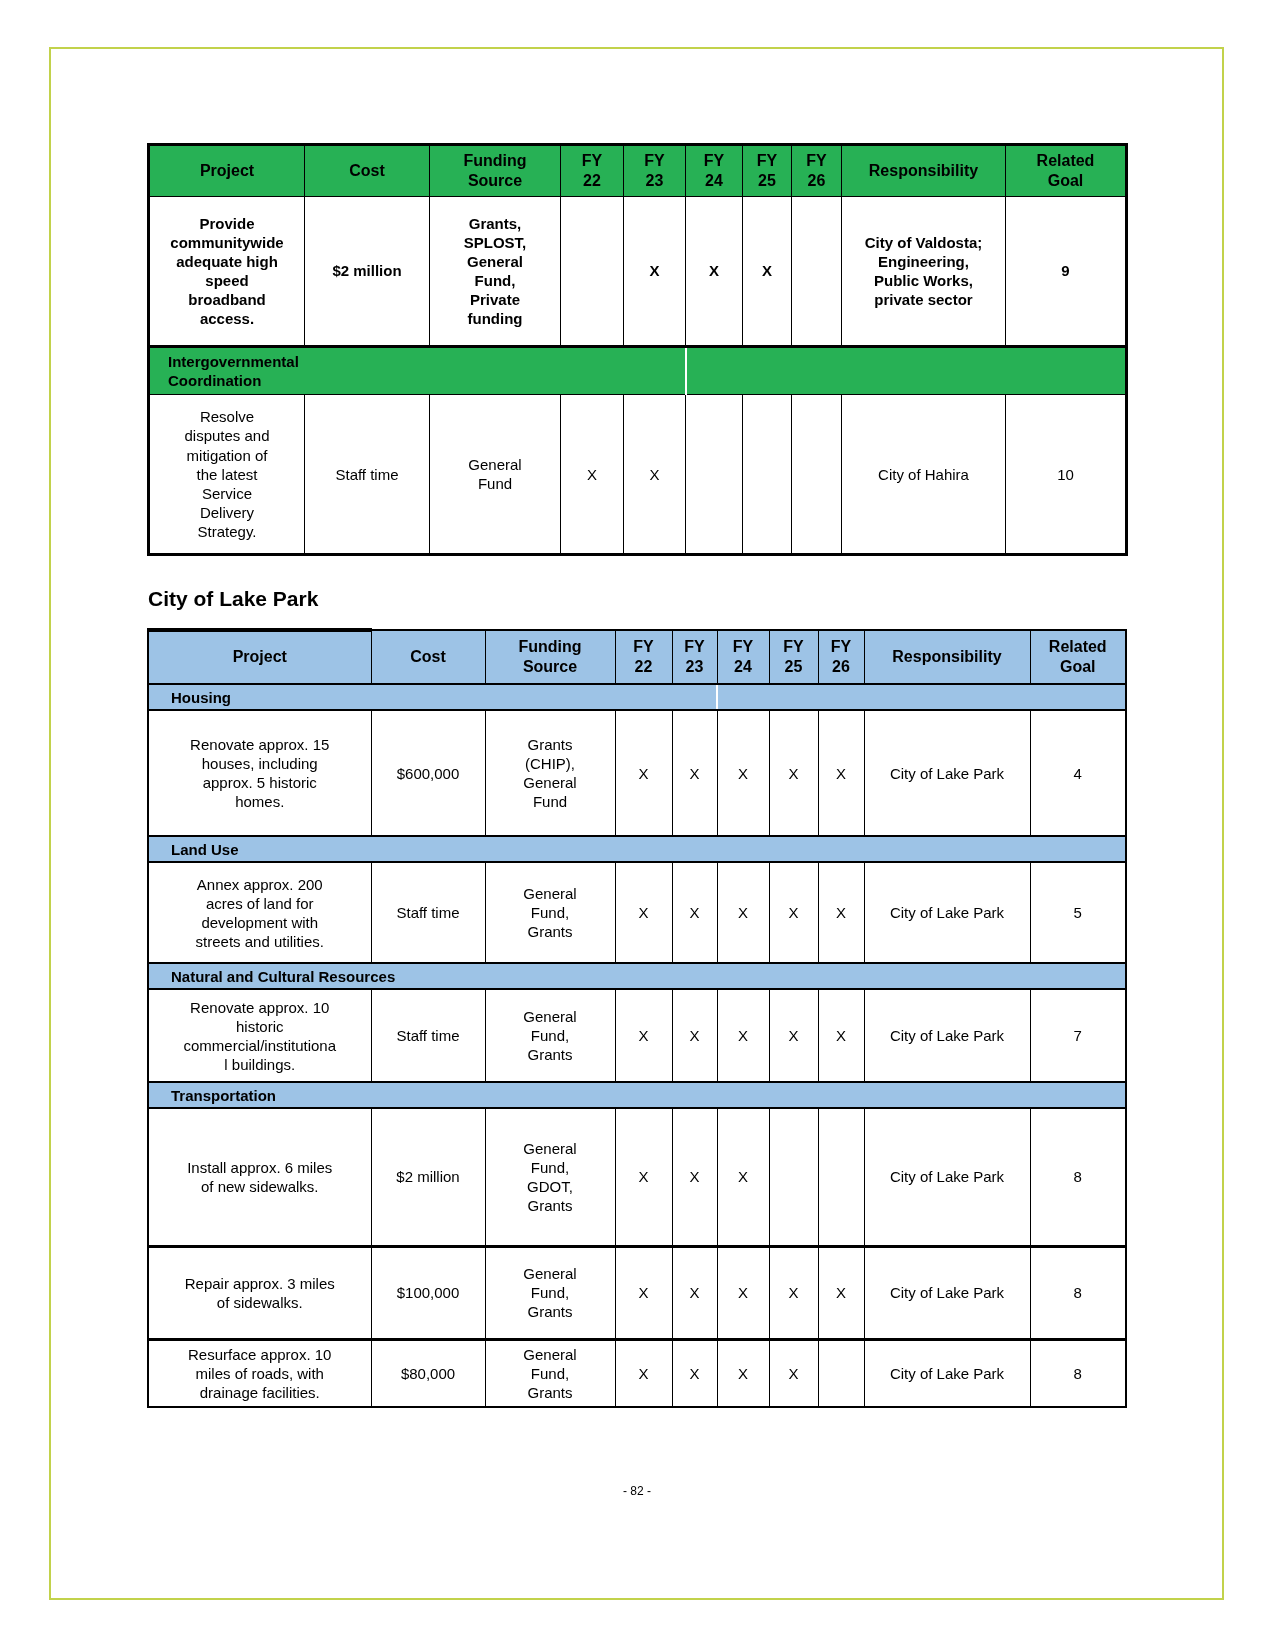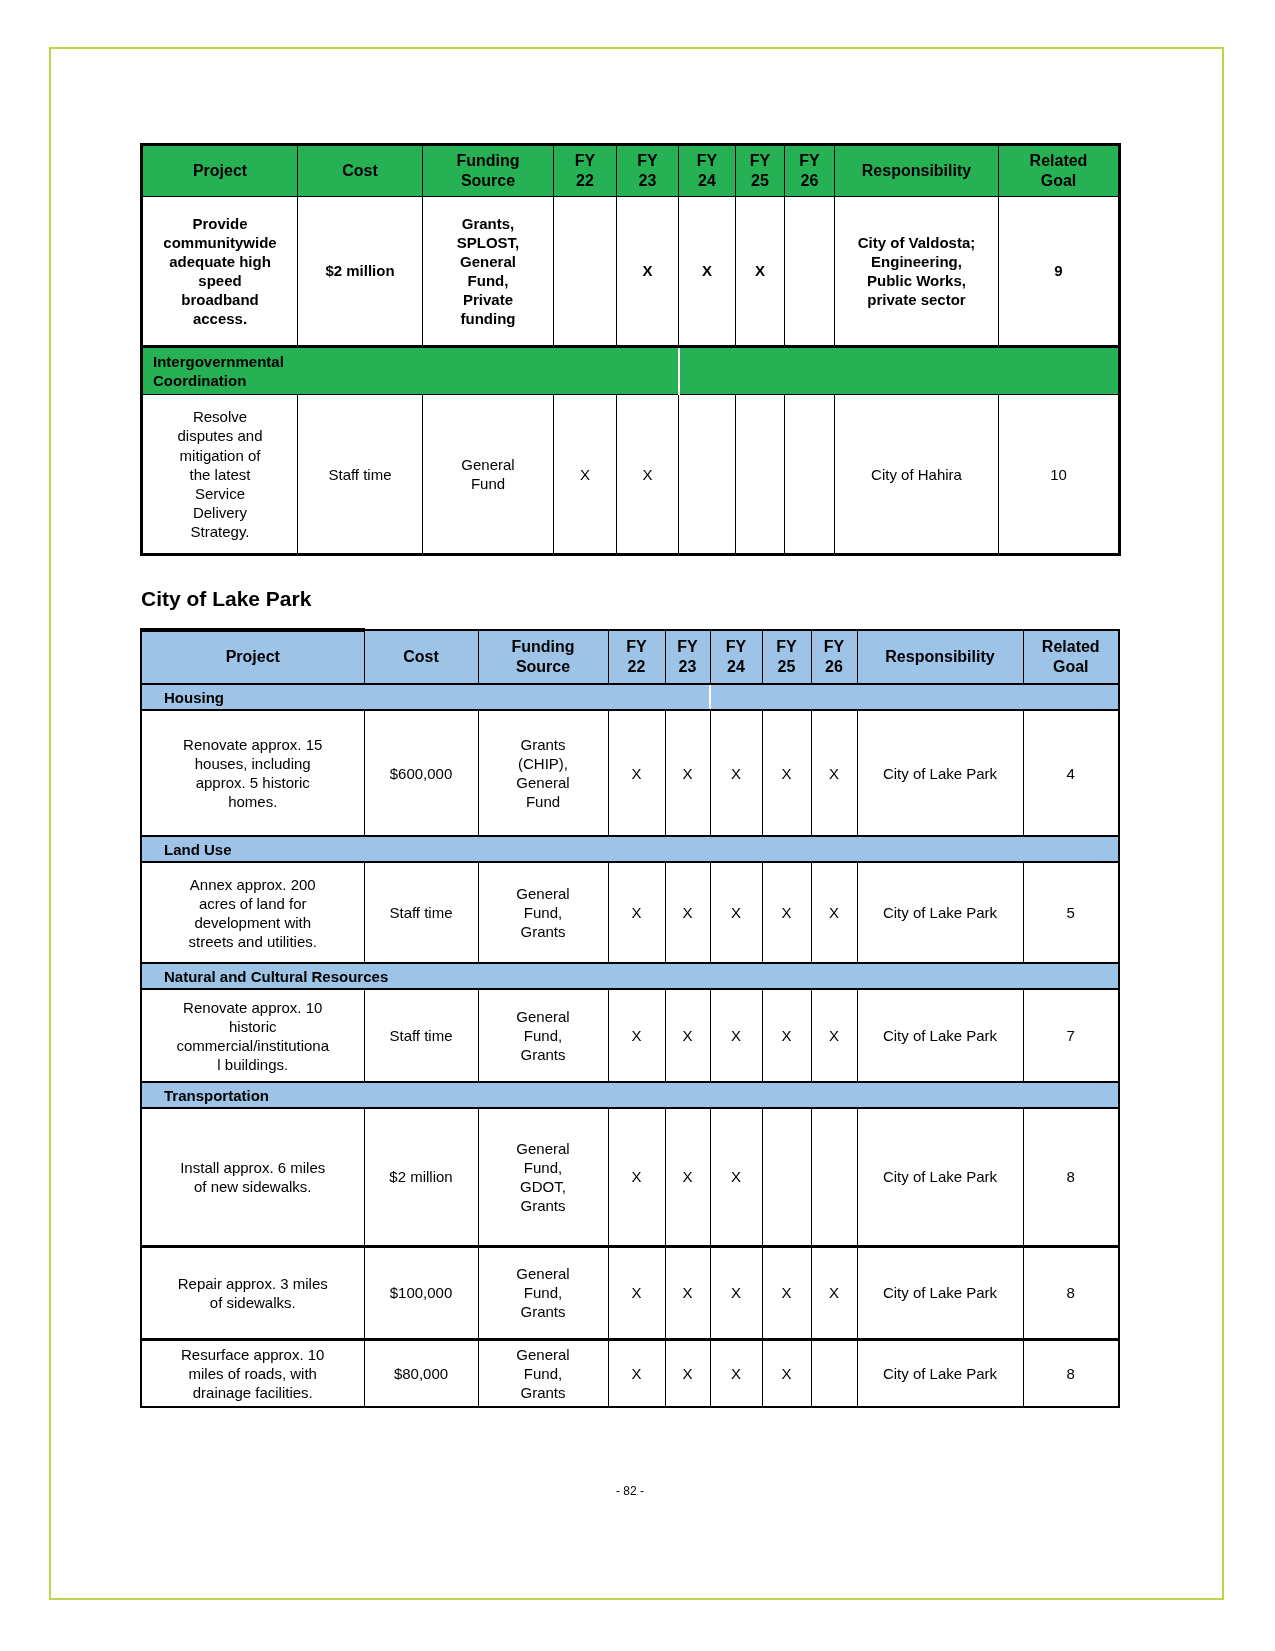--- a/index.html
+++ b/index.html
@@ -4,39 +4,39 @@
 <style>
   html,body{margin:0;padding:0;background:#ffffff;}
   body{
     width:1275px;height:1651px;position:relative;
     font-family:"Liberation Sans","DejaVu Sans",sans-serif;color:#000;
   }
   .page{
     position:absolute;left:49px;top:47px;width:1175px;height:1553px;
     border:2px solid var(--page_border,#C2D24B);box-sizing:border-box;background:#fff;
   }
-  .content{position:absolute;left:89px;top:94px;width:980px;}
+  .content{position:absolute;left:96px;top:94px;width:980px;}
 
   table.t{border-collapse:collapse;table-layout:fixed;width:978px;}
   table.t td,table.t th{
     border:1px solid #000;font-size:15px;line-height:1.27;
     text-align:center;vertical-align:middle;padding:4px 5px;box-sizing:border-box;
     overflow:hidden;
   }
   table.t th{font-weight:bold;font-size:16px;white-space:pre-line;padding:4px 2px;}
 
   
   table.t1{border:3px solid #000;}
   table.t1 thead th{background:var(--header_green,#27B155);height:52px;}
   tr.h150 td{height:150px;}
   tr.h160 td{height:160px;}
   table.t1 tr.row-main td{border-bottom:3px solid #000;font-weight:bold;}
   tr.band-green td{
     background:var(--header_green,#27B155);height:44px;
-    text-align:left;font-weight:bold;padding-left:10px;white-space:pre-line;
+    text-align:left;font-weight:bold;padding-left:18px;white-space:pre-line;
   }
 
   
   table.t2{border:2px solid #000;}
   table.t2 thead th{background:var(--header_blue,#9DC3E6);height:54px;border-bottom:2px solid #000;}
   table.t2 thead th.thick-top{border-top:4px solid #000;}
   tr.band-blue td{
     background:var(--header_blue,#9DC3E6);height:26px;
     text-align:left;font-weight:bold;padding:2px 22px;
     border-top:2px solid #000;border-bottom:2px solid #000;

